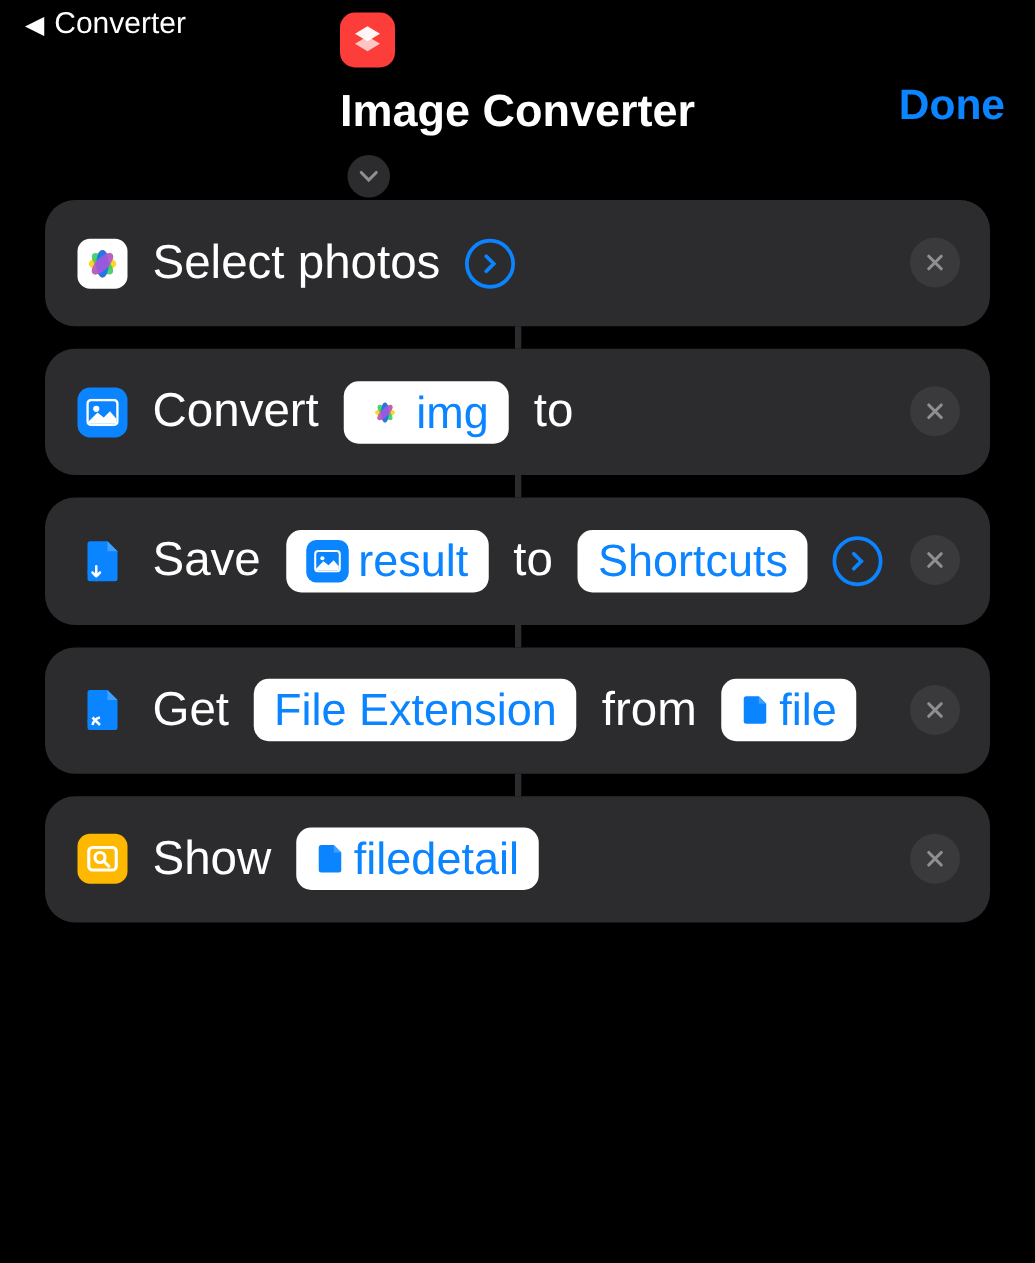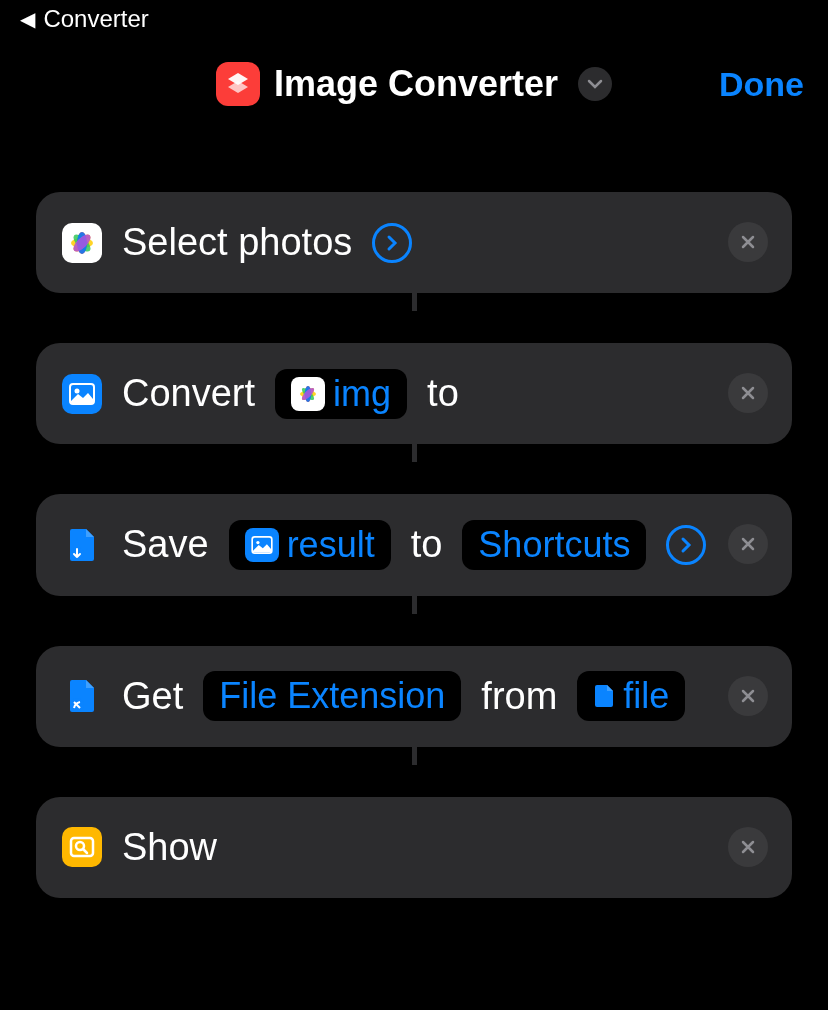--- a/index.html
+++ b/index.html
@@ -33,22 +33,23 @@
     .header {
       height: 92px;
       display: flex;
       align-items: center;
       justify-content: center;
       position: relative;
       padding: 0 28px;
     }
     .header-title-wrap {
       display: flex;
-      align-items: center;
+      align-items: flex-start;
       gap: 14px;
+      flex-direction: column;
     }
     .app-icon {
       width: 44px;
       height: 44px;
       background: #FC3D39;
       border-radius: 12px;
       display: flex;
       align-items: center;
       justify-content: center;
     }
@@ -78,21 +79,20 @@
     }
     .action-card {
       background: #2c2c2e;
       border-radius: 24px;
       padding: 24px 26px;
       position: relative;
       display: flex;
       align-items: center;
       flex-wrap: wrap;
       gap: 12px 14px;
-      margin-top: 32px;
     }
     .connector {
       width: 5px;
       height: 18px;
       background: #2c2c2e;
       margin: 0 auto;
     }
     .action-icon {
       width: 40px;
       height: 40px;
@@ -117,21 +117,21 @@
     .action-text {
       font-size: 38px;
       font-weight: 400;
       color: #fff;
       line-height: 1.4;
     }
     .token {
       display: inline-flex;
       align-items: center;
       gap: 8px;
-      background: #000000;
+      background: #ffffff;
       border-radius: 12px;
       padding: 4px 16px;
       font-size: 36px;
       font-weight: 400;
       color: #0a84ff;
     }
     .token-icon {
       width: 34px;
       height: 34px;
       border-radius: 8px;
@@ -357,20 +357,27 @@
       <div class="row1">
         <div class="action-icon quicklook-icon">
           <svg width="28" height="28" viewBox="0 0 28 28">
             <rect x="3" y="5" width="22" height="18" rx="3" fill="none" stroke="#fff" stroke-width="2.5"></rect>
             <circle cx="12" cy="13" r="4" fill="none" stroke="#fff" stroke-width="2.5"></circle>
             <line x1="15" y1="16" x2="19" y2="20" stroke="#fff" stroke-width="2.5" stroke-linecap="round"></line>
           </svg>
         </div>
         <span class="action-text">Show</span>
       </div>
+      <span class="token">
+        <svg width="22" height="26" viewBox="0 0 22 26">
+          <path d="M4 2 H14 L20 8 V22 A2 2 0 0 1 18 24 H4 A2 2 0 0 1 2 22 V4 A2 2 0 0 1 4 2 Z" fill="#0a84ff"></path>
+          <path d="M14 2 V8 H20" fill="#3ea0ff"></path>
+        </svg>
+        <span>filedetail</span>
+      </span>
     </div>
     <div class="delete-btn">
       <svg width="18" height="18" viewBox="0 0 18 18">
         <path d="M4 4 L14 14 M14 4 L4 14" stroke="#8e8e93" stroke-width="2.5" stroke-linecap="round"></path>
       </svg>
     </div>
   </div>
 
 </div>
 

